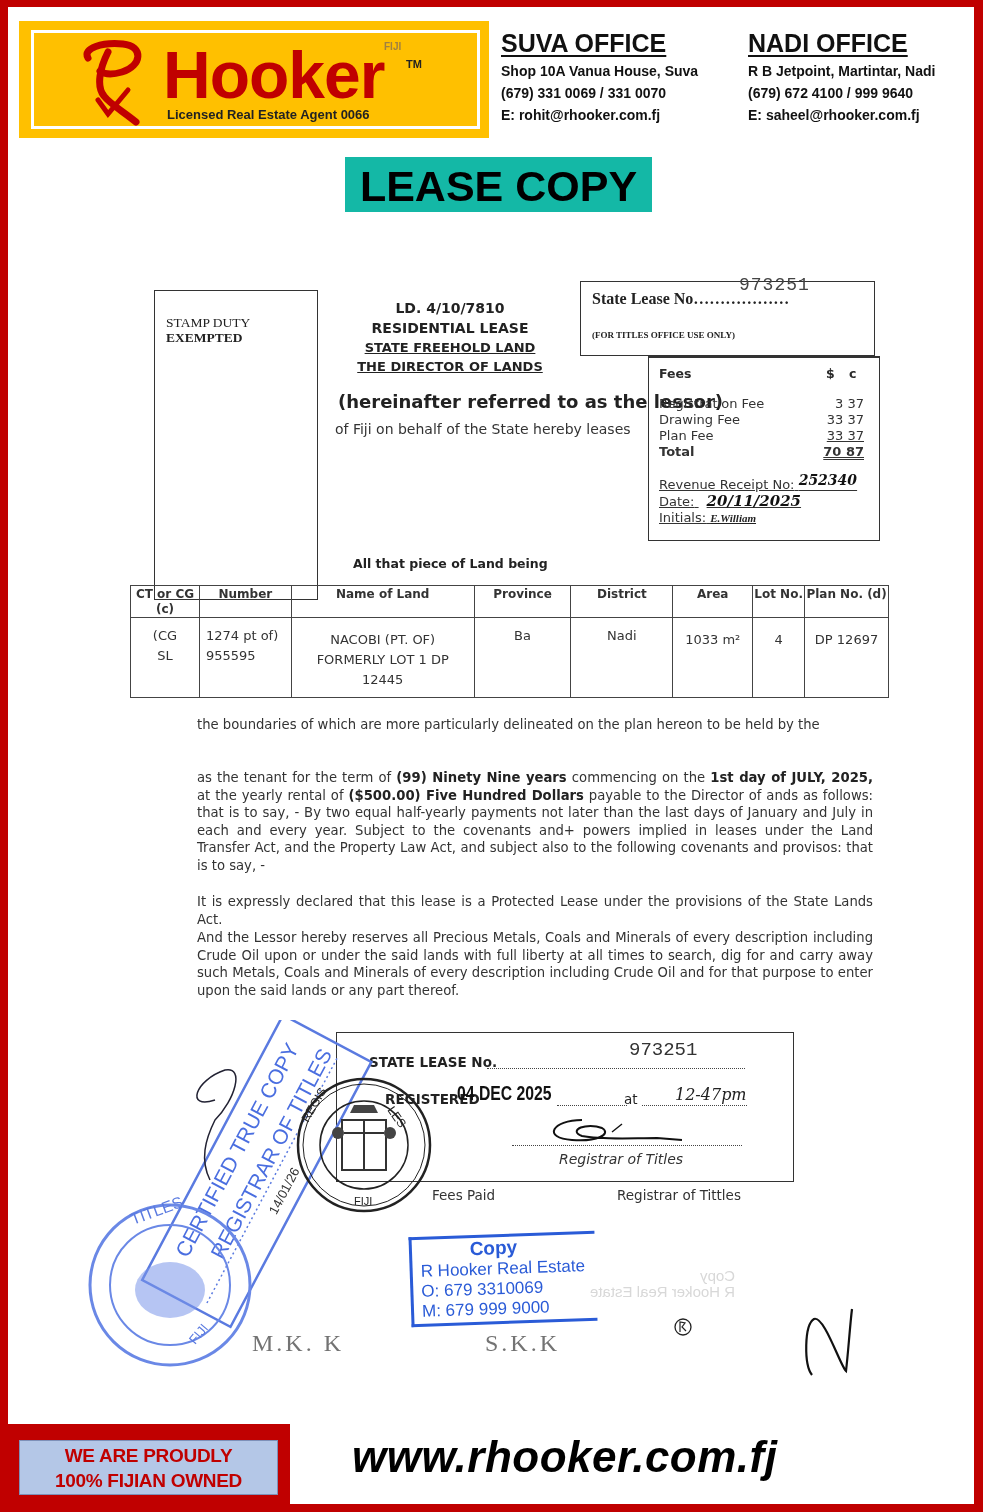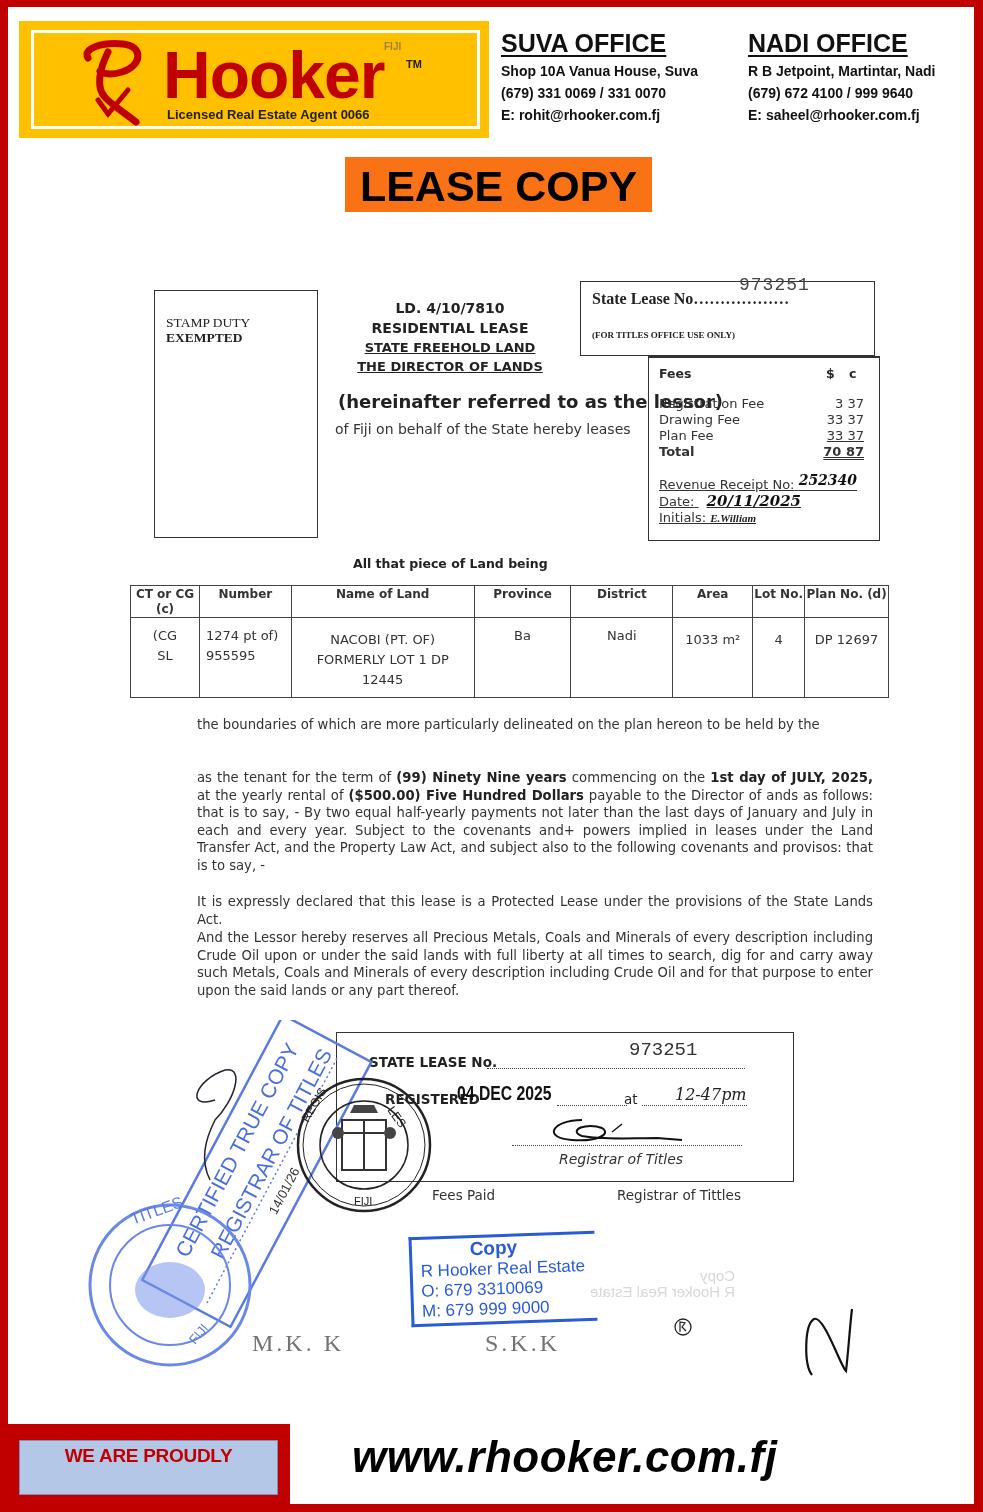--- a/index.html
+++ b/index.html
@@ -20,26 +20,26 @@
   .logo-licensed { position: absolute; left: 167px; top: 107px; font-family: "Liberation Sans", sans-serif; font-size: 13px; font-weight: bold; color: #222; }
 
   
   .office { position: absolute; top: 26px; font-family: "Liberation Sans", sans-serif; color: #111; }
   .office h2 { font-size: 25px; font-weight: bold; text-decoration: underline; text-underline-offset: 3px; line-height: 34px; }
   .office p { font-size: 14px; font-weight: bold; line-height: 22px; }
   .suva { left: 501px; }
   .nadi { left: 748px; }
 
   
-  .lease-copy { position: absolute; left: 345px; top: 157px; width: 307px; height: 55px; background: #f97316;
+  .lease-copy { position: absolute; left: 345px; top: 157px; width: 307px; height: 55px; background: #14b8a6;
     font-family: "Liberation Sans", sans-serif; font-weight: bold; font-size: 43px; color: #000; text-align: center; line-height: 58px; }
 
   
   .doc { font-family: "DejaVu Sans", sans-serif; color: #2a2a2a; }
-  .stamp-box { position: absolute; left: 154px; top: 290px; width: 164px; height: 248px; border: 1.5px solid #333; }
+  .stamp-box { position: absolute; left: 154px; top: 290px; width: 164px; height: 310px; border: 1.5px solid #333; }
   .stamp-box span { position: absolute; left: 11px; font-family: "Liberation Serif", serif; font-size: 13.5px; color: #222; }
   .sd1 { top: 24px; }
   .sd2 { top: 39px; font-weight: bold; }
 
   .center-head { position: absolute; left: 330px; top: 298px; width: 240px; text-align: center; font-weight: bold; color: #222; }
   .center-head .l1 { font-size: 14px; line-height: 20px; }
   .center-head .l2 { font-size: 14px; line-height: 20px; }
   .center-head .l3 { font-size: 13px; line-height: 19px; text-decoration: underline; }
   .hereinafter { position: absolute; left: 338px; top: 391px; font-size: 18px; font-weight: bold; color: #222; }
   .behalf { position: absolute; left: 335px; top: 421px; font-size: 14px; color: #333; }
@@ -301,14 +301,15 @@
     <path d="M8 17 L8 7 L13 8 L10 12 L14 16" fill="none" stroke="#222" stroke-width="1.2"></path>
   </svg>
   <svg style="position:absolute;left:800px;top:1305px;" width="60" height="80">
     <path d="M12 70 C 4 60, 4 20, 14 14 C 24 10, 40 60, 46 66 C 48 50, 50 20, 52 4" fill="none" stroke="#111" stroke-width="2.2"></path>
   </svg>
 </div>
 
 <div class="footer-red"></div>
 <div class="footer-badge">
   <div>WE ARE PROUDLY</div>
+  <div>100% FIJIAN OWNED</div>
 </div>
 <div class="footer-url">www.rhooker.com.fj</div>
 
 </body></html>

